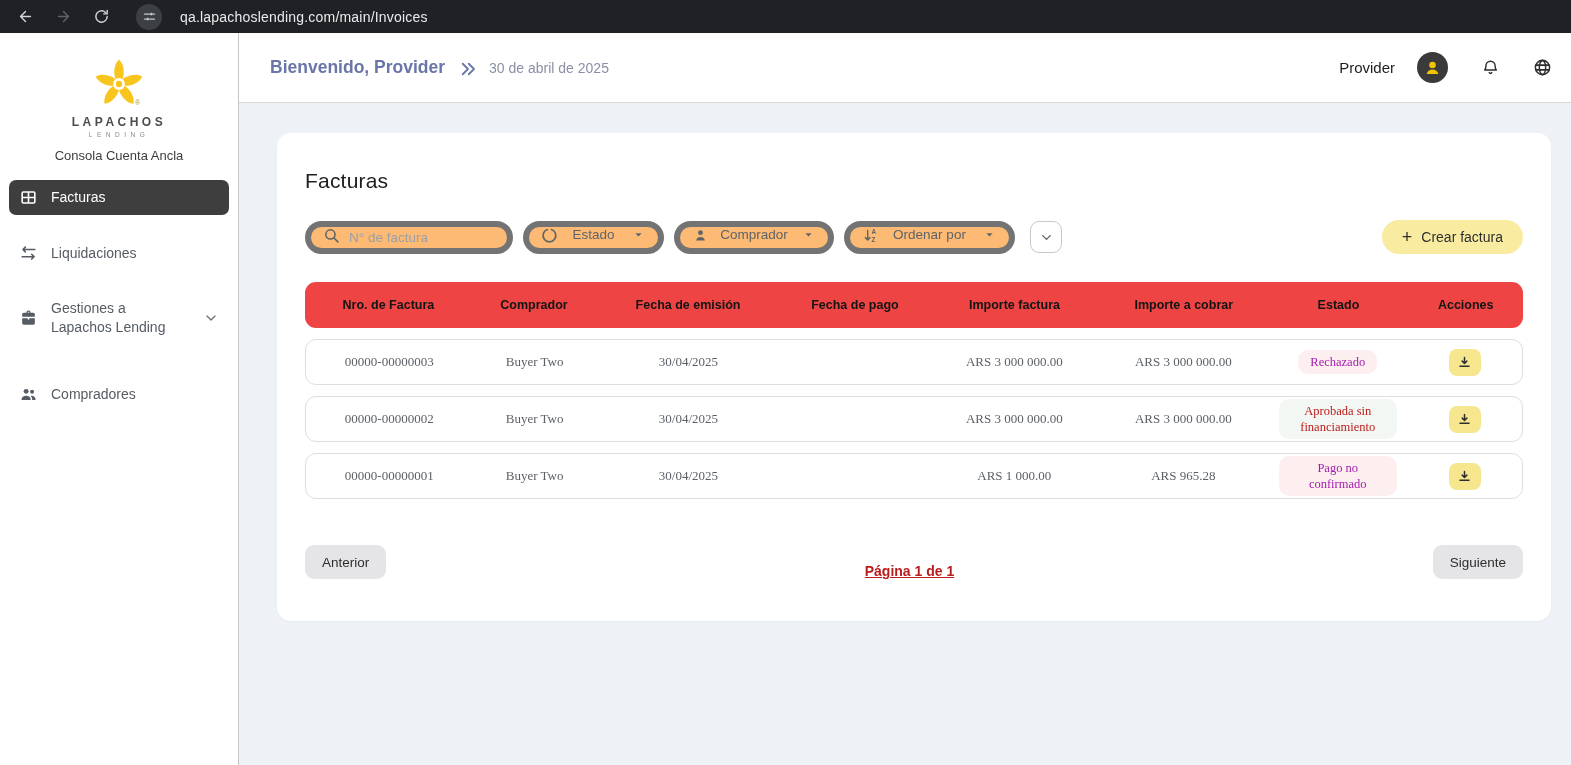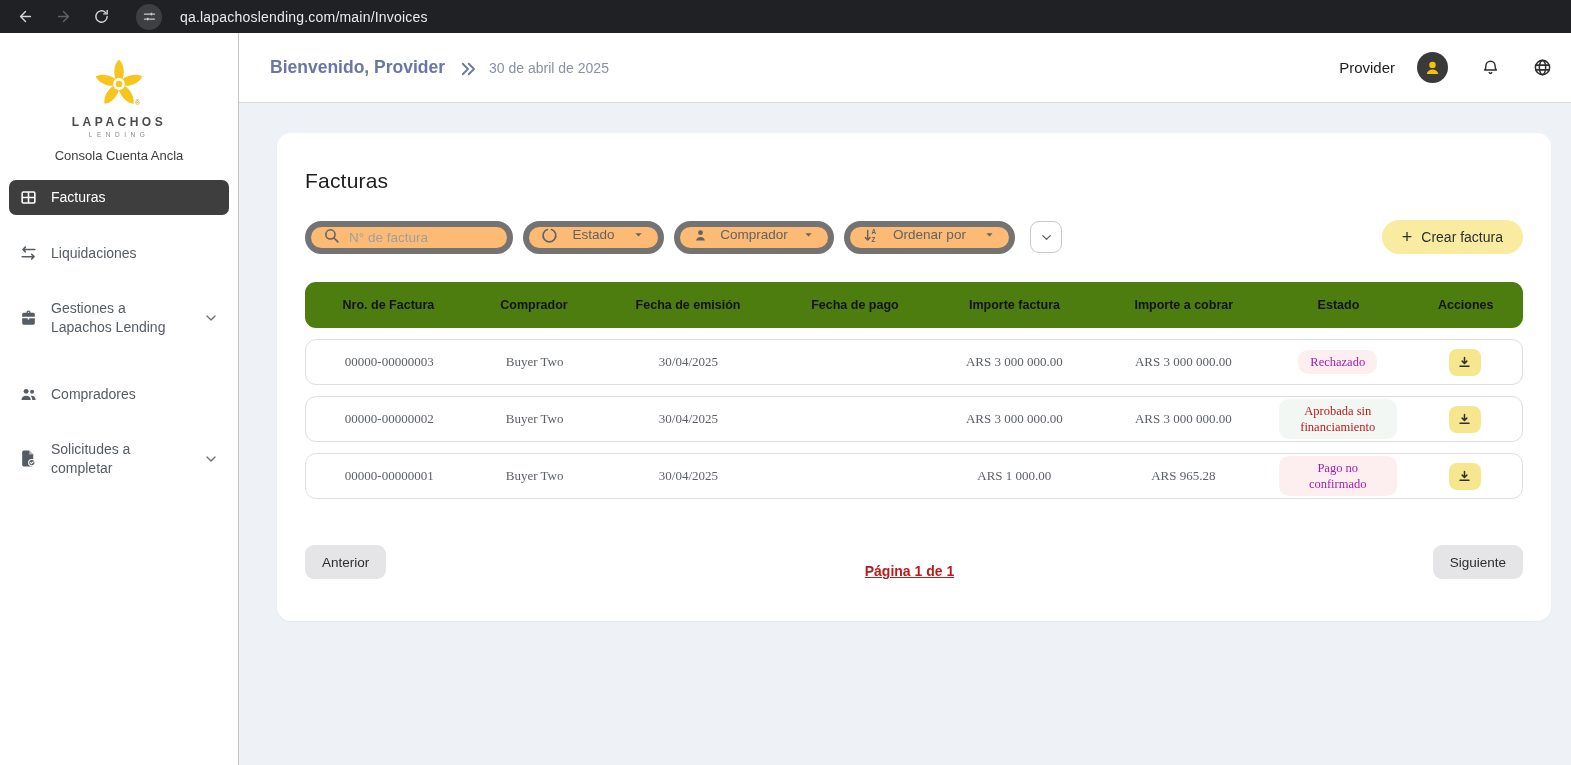--- a/index.html
+++ b/index.html
@@ -66,21 +66,21 @@
   .pill.estado { width:141px; justify-content:space-between; }
   .pill.comprador { width:160px; justify-content:space-between; }
   .pill.ordenar { width:171px; justify-content:space-between; }
   .sq-btn { width:32px; height:32px; border:1px solid #c9c9c9; border-radius:9px; background:#fff; display:flex; align-items:center; justify-content:center; color:#5f6368; cursor:pointer; margin-left:5px; }
   .sq-btn svg { width:15px; height:15px; }
   .create-btn { margin-left:auto; height:34px; background:#f9eca1; border:none; border-radius:17px; padding:0 20px; display:flex; align-items:center; gap:9px; font-size:14px; font-weight:500; color:#2f2f2f; cursor:pointer; font-family:inherit; }
   .create-btn .plus { font-size:18px; font-weight:400; line-height:1; margin-top:-1px; }
 
   
   .tablewrap { margin-top:28px; }
-  .thead { height:46px; background:#4d7c0f; border-radius:11px; display:flex; align-items:center; }
+  .thead { height:46px; background:#ef4444; border-radius:11px; display:flex; align-items:center; }
   .th { font-size:12.5px; font-weight:bold; color:#141414; text-align:center; }
   .c1{width:13.7%;} .c2{width:10.2%;} .c3{width:15.1%;} .c4{width:12.3%;} .c5{width:13.9%;} .c6{width:13.9%;} .c7{width:11.5%;} .c8{width:9.4%;}
   .trow { height:46px; border:1px solid #dedede; border-radius:11px; display:flex; align-items:center; margin-top:11px; background:#fff;font-family:Liberation Serif, serif; }
   .td { font-size:13px; color:#5b5f66; text-align:center; display:flex; align-items:center; justify-content:center; }
   .badge { display:inline-block; font-size:12.5px; line-height:1.3; padding:4px 12px; border-radius:10px; max-width:118px; }
   .badge.red { color:#a21caf; background:#fdeff0;text-align:center; }
   .badge.green { color:#b91c1c; background:#f2f7f3; }
   .dl-btn { width:32px; height:27px; background:#f6e68d; border:none; border-radius:8px; display:flex; align-items:center; justify-content:center; color:#2f2f2f; cursor:pointer; }
   .dl-btn svg { width:15px; height:15px; }
 
@@ -180,36 +180,20 @@
           <svg viewBox="0 0 24 24" fill="currentColor">
               <circle cx="9" cy="8" r="3.1"></circle>
               <path d="M3.2 18.5c0-3.2 2.6-4.9 5.8-4.9s5.8 1.7 5.8 4.9v.5H3.2z"></path>
               <circle cx="16.5" cy="8.6" r="2.5"></circle>
               <path d="M16 13.7c2.7.2 4.9 1.8 4.9 4.6v.7h-4.2c0-2.2-.6-3.9-2-5.1z"></path>
             </svg>
         </span>
         <span class="nav-label">Compradores</span>
       </div>
 
-      <div class="nav-item">
-        <span class="ni-icon">
-          <svg viewBox="0 0 24 24" fill="currentColor">
-              <path d="M6 2h7l5 5v13a2 2 0 0 1-2 2H6a2 2 0 0 1-2-2V4a2 2 0 0 1 2-2z"></path>
-              <path d="M13 2v5h5" fill="#fff" opacity=".55"></path>
-              <circle cx="16.2" cy="17.2" r="4" stroke="#fff" stroke-width="1.4"></circle>
-              <path d="M14.4 17.3l1.3 1.3 2.3-2.4" fill="none" stroke="#fff" stroke-width="1.4" stroke-linecap="round" stroke-linejoin="round"></path>
-            </svg>
-        </span>
-        <span class="nav-label">Solicitudes a completar</span>
-        <span class="chev">
-          <svg viewBox="0 0 24 24" fill="none" stroke="currentColor" stroke-width="2" stroke-linecap="round" stroke-linejoin="round">
-              <path d="M6 9l6 6 6-6"></path>
-            </svg>
-        </span>
-      </div>
     </nav>
   </aside>
 
   <div class="main">
     <header class="topbar">
       <span class="welcome">Bienvenido, Provider</span>
       <span class="dbl-chev">
         <svg viewBox="0 0 24 24" fill="none" stroke="currentColor" stroke-width="2.4" stroke-linecap="round" stroke-linejoin="round">
             <path d="M5 5l7 7-7 7"></path>
             <path d="M13 5l7 7-7 7"></path>

